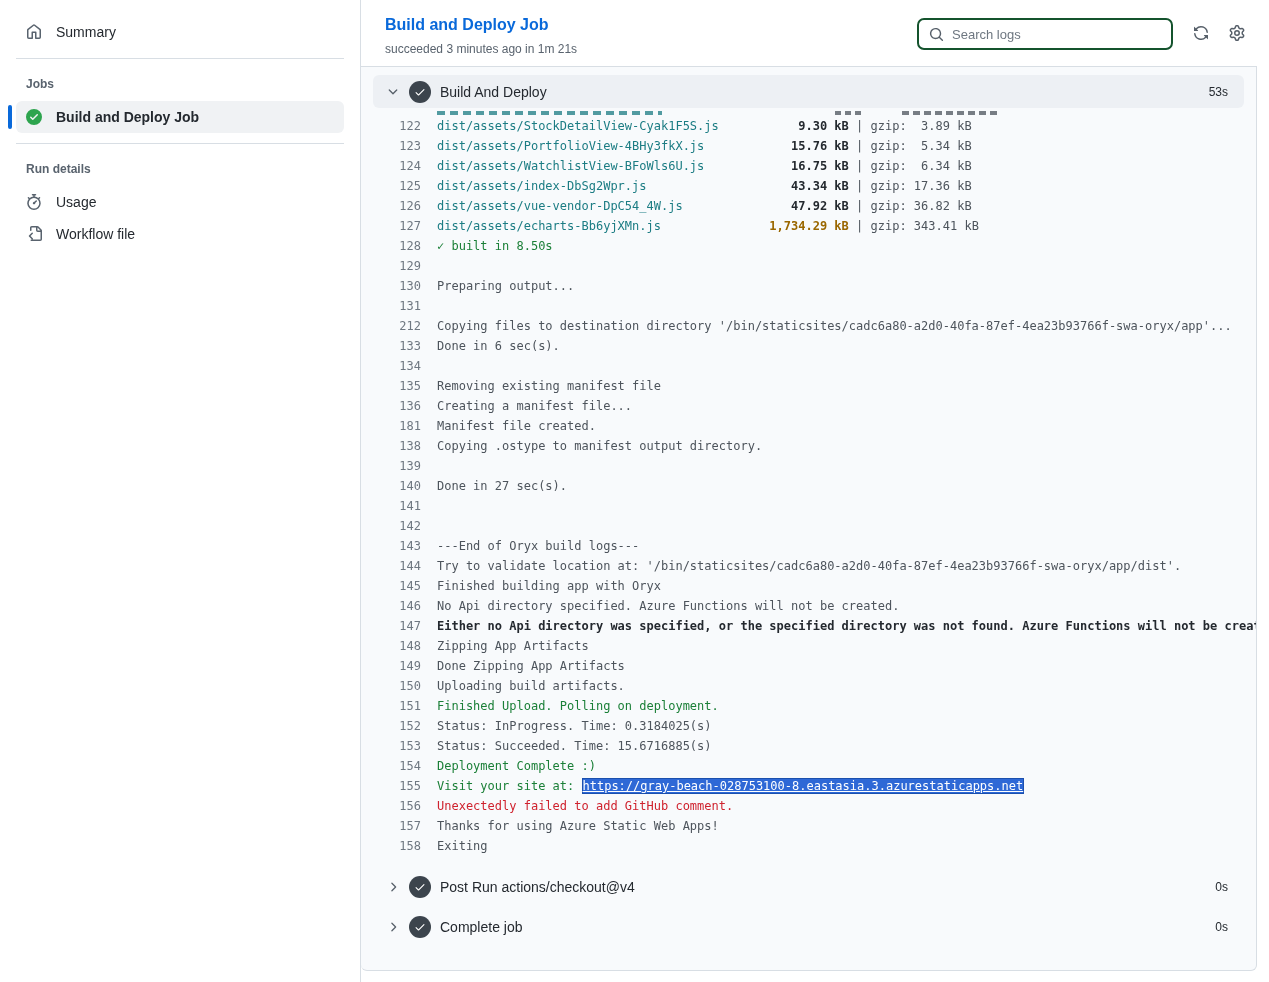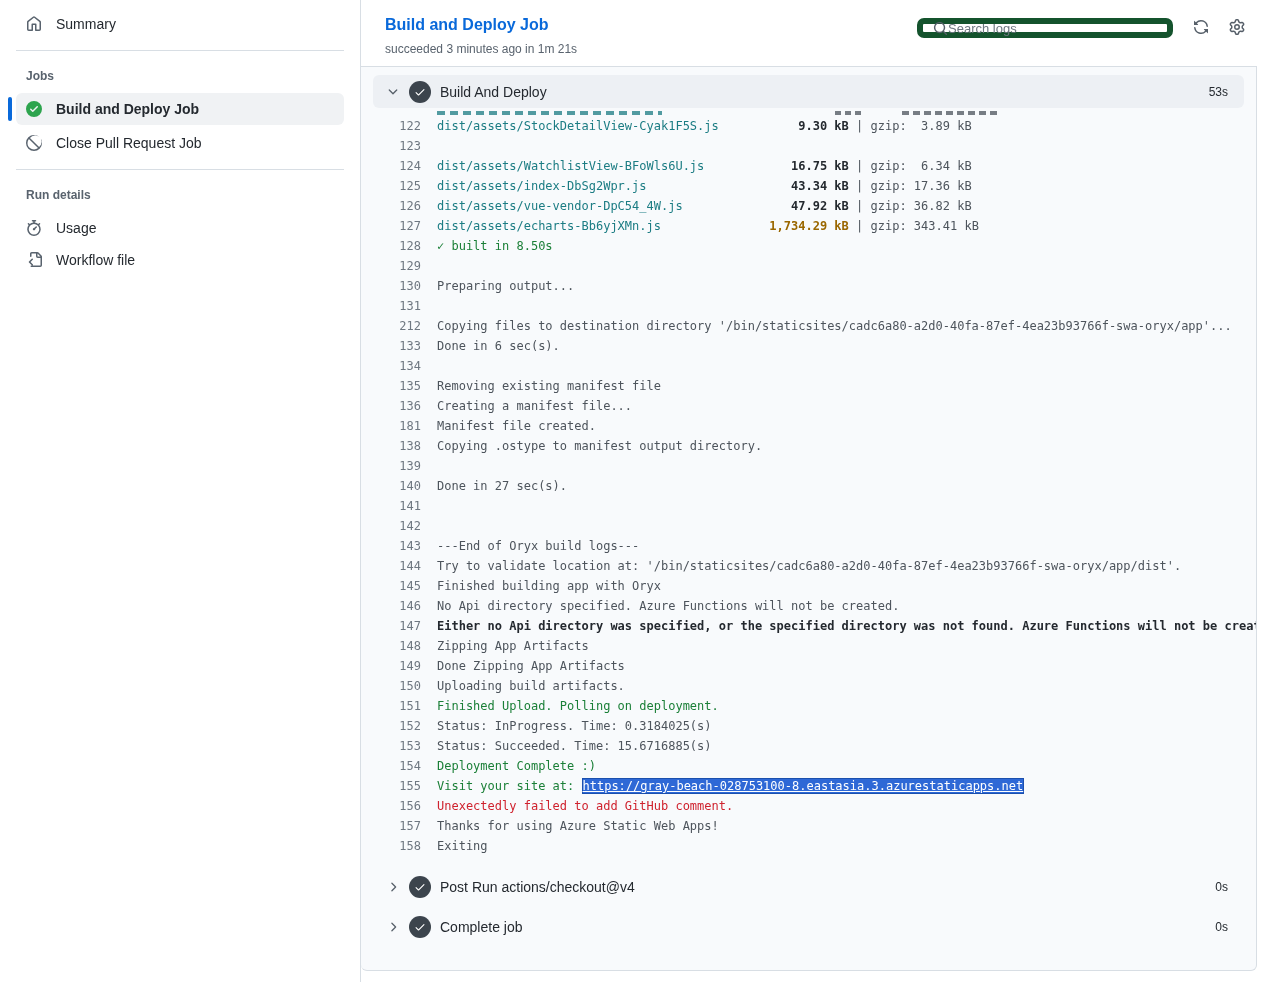--- a/index.html
+++ b/index.html
@@ -4,36 +4,36 @@
 <style>
   * { margin:0; padding:0; box-sizing:border-box; }
   html,body { width:1269px; height:982px; background:#ffffff; font-family:"Liberation Sans", sans-serif; color:#24292f; overflow:hidden; }
   .app { display:flex; width:100%; height:100%; }
 
   
   .sidebar { width:360px; flex:none; padding:8px 16px 0 16px; }
   .side-item { display:flex; align-items:center; gap:14px; height:32px; padding:0 10px; border-radius:6px; font-size:14px; color:#24292f; cursor:pointer; }
   .side-item .ic { width:16px; height:16px; flex:none; color:#59636e; display:flex; align-items:center; }
   .side-item .ic svg { width:16px; height:16px; fill:currentColor; }
-  .summary { margin-top:0; }
+  .summary { margin-top:8px; }
   .divider { border-top:1px solid #d8dee4; margin:10px 0; }
   .section-label { font-size:12px; font-weight:700; color:#59636e; padding:8px 10px 10px 10px; }
   .jobs-list { position:relative; }
   .job-item { position:relative; margin-bottom:2px; }
   .job-item.selected { background:#f0f2f4; font-weight:700; }
   .job-item.selected .accent { position:absolute; left:-8px; top:4px; bottom:4px; width:4px; border-radius:2px; background:#0969da; }
   .ic.green { color:#2da44e; }
 
   
   .main { flex:1; border-left:1px solid #d8dee4; display:flex; flex-direction:column; min-width:0; }
   .main-header { display:flex; justify-content:space-between; align-items:flex-start; padding:16px 24px 10px 24px; }
   .job-title { color:#0969da; font-size:16px; font-weight:700; text-decoration:none; cursor:pointer; display:inline-block; }
   .job-subtitle { color:#59636e; font-size:12px; margin-top:8px; }
   .controls { display:flex; align-items:center; gap:20px; margin-top:2px; }
-  .searchbox { width:256px; height:20px; background:#fff; border:6px solid #14532d; border-radius:7px; display:flex; align-items:center; padding:0 10px; }
+  .searchbox { width:256px; height:32px; background:#fff; border:2px solid #14532d; border-radius:7px; display:flex; align-items:center; padding:0 10px; gap:8px; }
   .searchbox .ic { color:#57606a; display:flex; }
   .searchbox .ic svg { width:15px; height:15px; fill:currentColor; }
   .searchbox input { border:none; outline:none; font-size:13px; width:100%; font-family:"Liberation Sans",sans-serif; color:#24292f; background:transparent; }
   .searchbox input::placeholder { color:#6e7781; }
   .icon-btn { background:none; border:none; color:#57606a; cursor:pointer; padding:0; display:flex; }
   .icon-btn svg { width:16px; height:16px; fill:currentColor; }
 
   
   .log-panel { flex:1; margin:0 12px 11px 0; background:#f8fafc; border:1px solid #d8dee4; border-left:none; border-radius:0 0 6px 6px; padding:8px 12px 18px 12px; overflow:hidden; }
   .step-bar { height:33px; background:#edf0f4; border-radius:6px; display:flex; align-items:center; padding:0 16px 0 13px; cursor:pointer; }
@@ -88,28 +88,20 @@
 
     <div class="jobs-list">
       <div class="side-item job-item selected">
         <span class="accent"></span>
         <span class="ic green">
           <svg viewBox="0 0 16 16">
               <path d="M8 16A8 8 0 1 1 8 0a8 8 0 0 1 0 16Zm3.78-9.72a.751.751 0 0 0-.018-1.042.751.751 0 0 0-1.042-.018L6.75 9.19 5.28 7.72a.751.751 0 0 0-1.042.018.751.751 0 0 0-.018 1.042l2 2a.75.75 0 0 0 1.06 0Z"></path>
             </svg>
         </span>
         <span>Build and Deploy Job</span>
-      </div>
-      <div class="side-item job-item">
-        <span class="ic">
-          <svg viewBox="0 0 16 16">
-              <path d="M8 0a8 8 0 1 1 0 16A8 8 0 0 1 8 0ZM1.5 8a6.5 6.5 0 0 0 10.535 5.096l-9.131-9.131A6.472 6.472 0 0 0 1.5 8Zm2.465-5.096 9.131 9.131a6.5 6.5 0 1 0-9.131-9.131Z"></path>
-            </svg>
-        </span>
-        <span>Close Pull Request Job</span>
       </div>
     </div>
 
     <div class="divider"></div>
 
     <div class="section-label">Run details</div>
 
     <div class="side-item">
       <span class="ic">
         <svg viewBox="0 0 16 16">
@@ -179,20 +171,21 @@
 
       <div class="clip-sliver"></div>
 
       <div class="log-lines" id="log-lines">
           <div class="log-line">
             <span class="ln">122</span>
             <span class="lc"><span class="seg-teal">dist/assets/StockDetailView-Cyak1F5S.js</span><span class="seg-bold">           9.30 kB</span><span> | gzip:  3.89 kB</span></span>
           </div>
           <div class="log-line">
             <span class="ln">123</span>
+            <span class="lc"><span class="seg-teal">dist/assets/PortfolioView-4BHy3fkX.js</span><span class="seg-bold">            15.76 kB</span><span> | gzip:  5.34 kB</span></span>
           </div>
           <div class="log-line">
             <span class="ln">124</span>
             <span class="lc"><span class="seg-teal">dist/assets/WatchlistView-BFoWls6U.js</span><span class="seg-bold">            16.75 kB</span><span> | gzip:  6.34 kB</span></span>
           </div>
           <div class="log-line">
             <span class="ln">125</span>
             <span class="lc"><span class="seg-teal">dist/assets/index-DbSg2Wpr.js</span><span class="seg-bold">                    43.34 kB</span><span> | gzip: 17.36 kB</span></span>
           </div>
           <div class="log-line">

